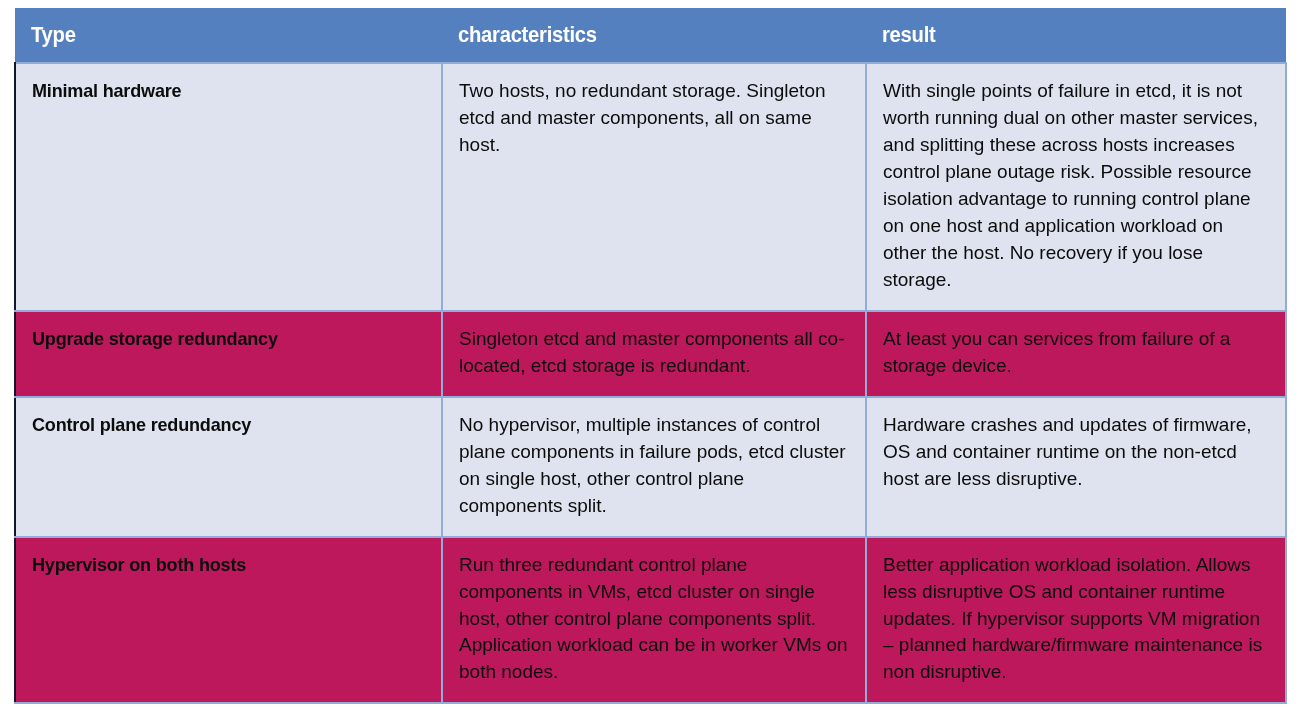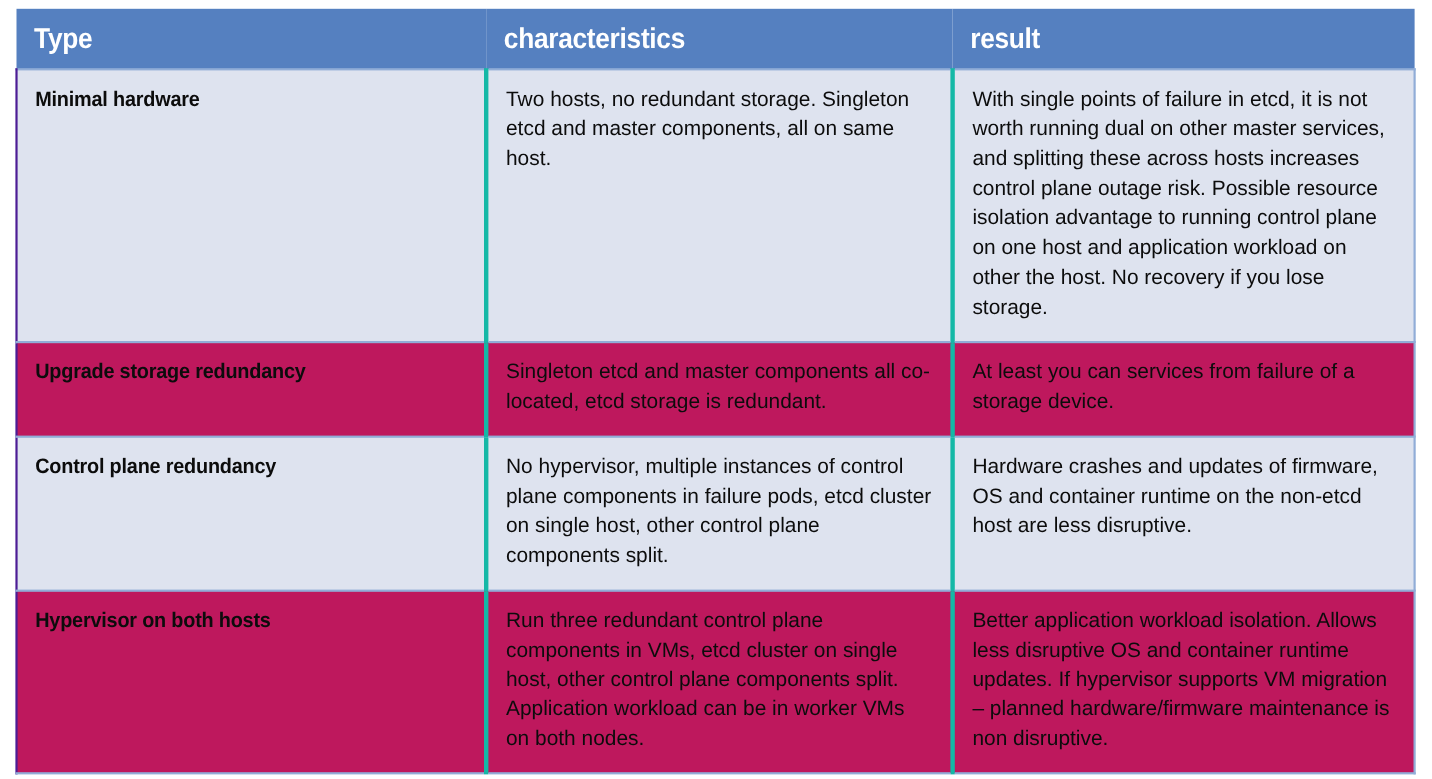--- a/index.html
+++ b/index.html
@@ -34,43 +34,43 @@
   table.ha-table col.c2 { width: 424px; }
   table.ha-table col.c3 { width: 420px; }
 
   thead th {
     background: #5580c0;
     color: #ffffff;
     text-align: left;
     vertical-align: middle;
     height: 54px;
     padding: 0 16px;
-    font-size: 26px;
+    font-size: 22px;
     font-weight: bold;
     letter-spacing: -0.3px;
     border: none;
     font-stretch: condensed;
   }
   thead th .hdr-label {
     display: block;
     transform: scaleX(0.92);
     transform-origin: left center;
   }
 
   tbody td {
-    border-left: 4px solid #14b8a6;
+    border-left: 2px solid #14b8a6;
     border-right: 2px solid #91add7;
     border-bottom: 2px solid #91add7;
     padding: 14px 16px 16px 16px;
     vertical-align: top;
     font-size: 19px;
     line-height: 1.42;
     color: #0c0c0c;
   }
-  tbody tr td:first-child { border-left: 2px solid #4c1d95; }
+  tbody tr td:first-child { border-left: 2px solid #0f172a; }
   tbody tr.tinted td { background: #dee3ef; }
   tbody tr.plain td  { background: #be185d; }
 
   td.type-cell {
     font-weight: bold;
     font-size: 19px;
     letter-spacing: -0.2px;
   }
   td.type-cell .type-label {
     display: inline-block;

